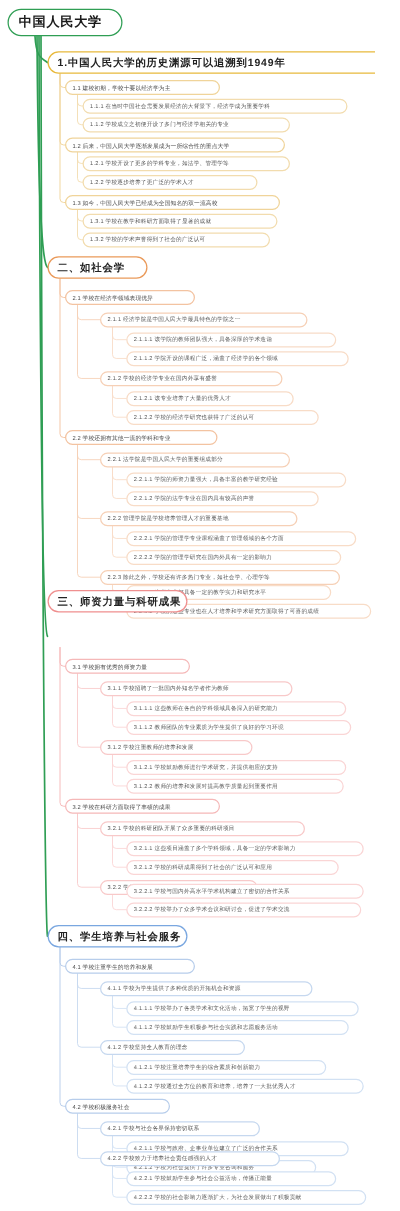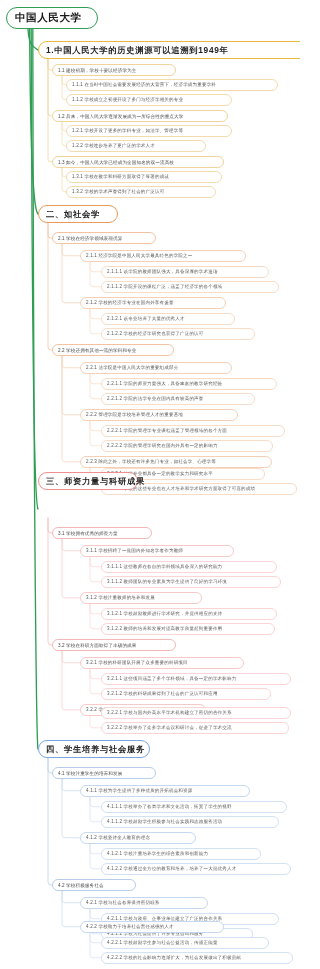--- a/index.html
+++ b/index.html
@@ -236,21 +236,21 @@
       </div>
       <div class="node l3 c-orange" style="left: 80px; top: 456px; width: 192px; height: 11.5px;">
         <span>2.2.3 除此之外，学校还有许多热门专业，如社会学、心理学等</span>
       </div>
       <div class="node l4 c-orange" style="left: 101px; top: 468px; width: 164px; height: 11.5px;">
         <span>2.2.3.1 这些专业都具备一定的教学实力和研究水平</span>
       </div>
       <div class="node l4 c-orange" style="left: 101px; top: 483px; width: 196px; height: 11.5px;">
         <span>2.2.3.2 学校的这些专业也在人才培养和学术研究方面取得了可喜的成绩</span>
       </div>
-      <div class="node l1 c-red" style="left: 38px; top: 472px; width: 100px; height: 18px;">
+      <div class="node l1 c-red" style="left: 38px; top: 472px; width: 112px; height: 18px;">
         <span>三、师资力量与科研成果</span>
       </div>
       <div class="node l2 c-red" style="left: 52px; top: 527px; width: 100px; height: 12px;">
         <span>3.1 学校拥有优秀的师资力量</span>
       </div>
       <div class="node l3 c-red" style="left: 80px; top: 545px; width: 154px; height: 11.5px;">
         <span>3.1.1 学校招聘了一批国内外知名学者作为教师</span>
       </div>
       <div class="node l4 c-red" style="left: 101px; top: 561px; width: 176px; height: 11.5px;">
         <span>3.1.1.1 这些教师在各自的学科领域具备深入的研究能力</span>

